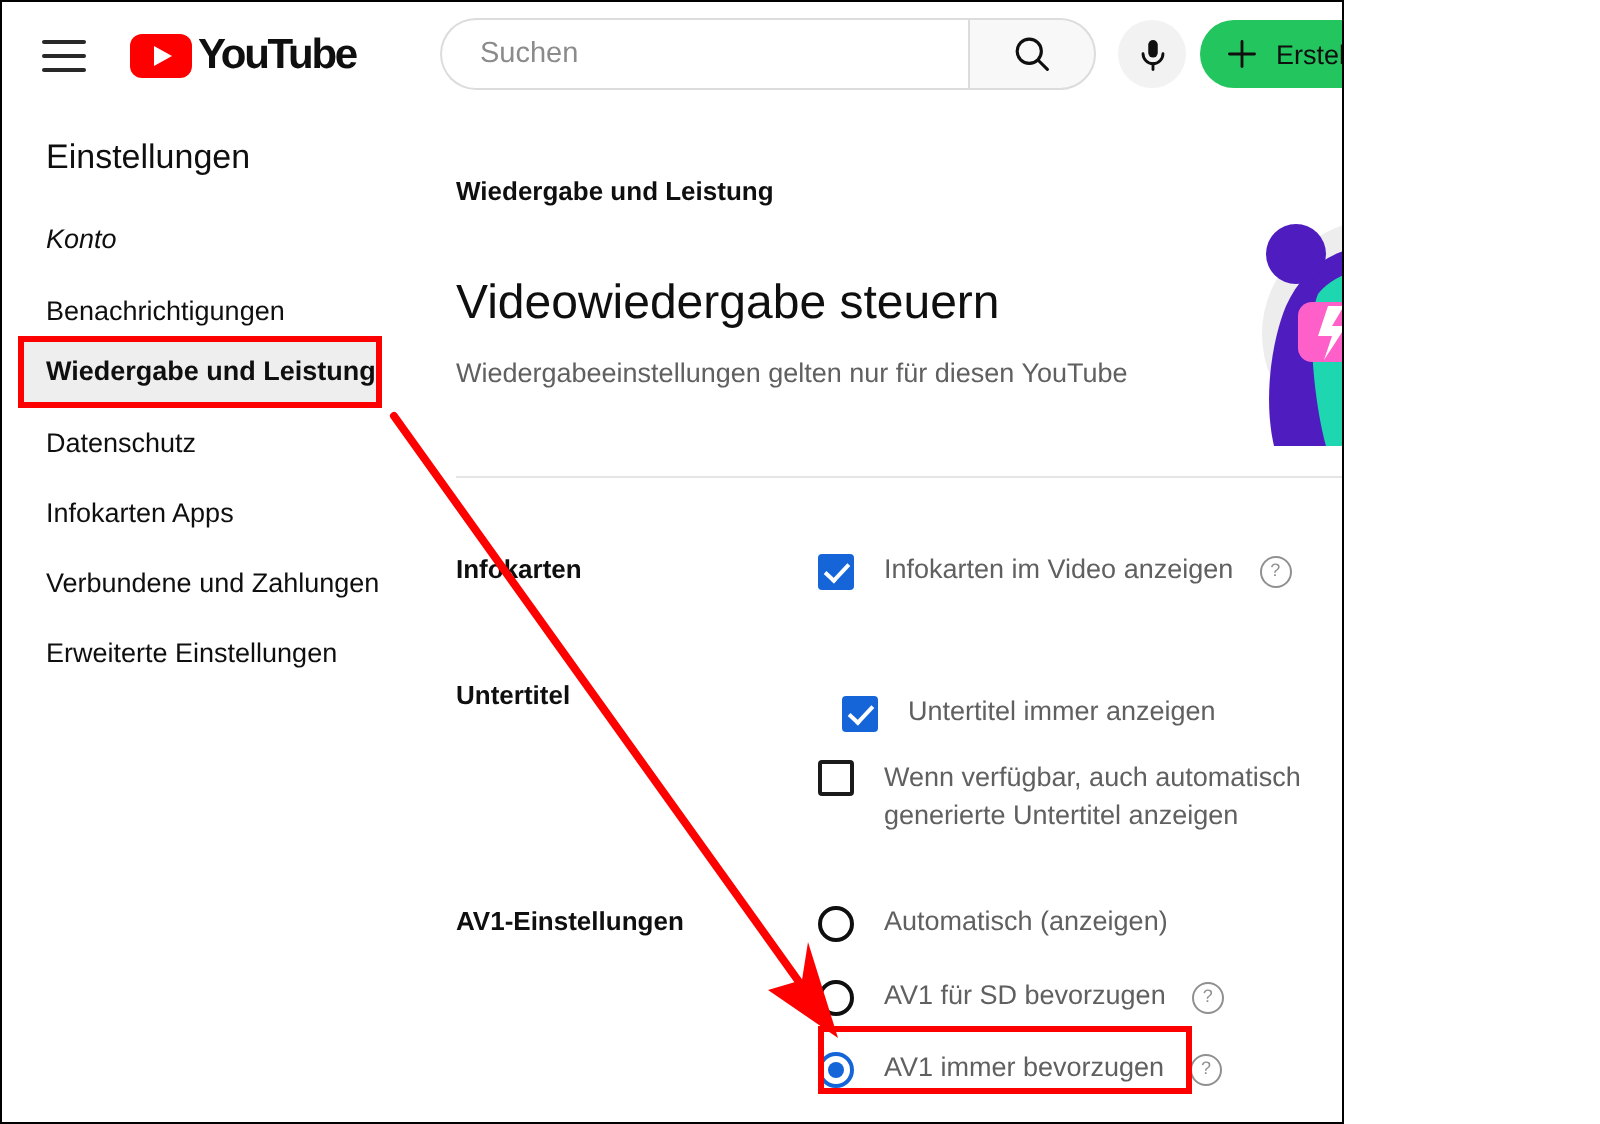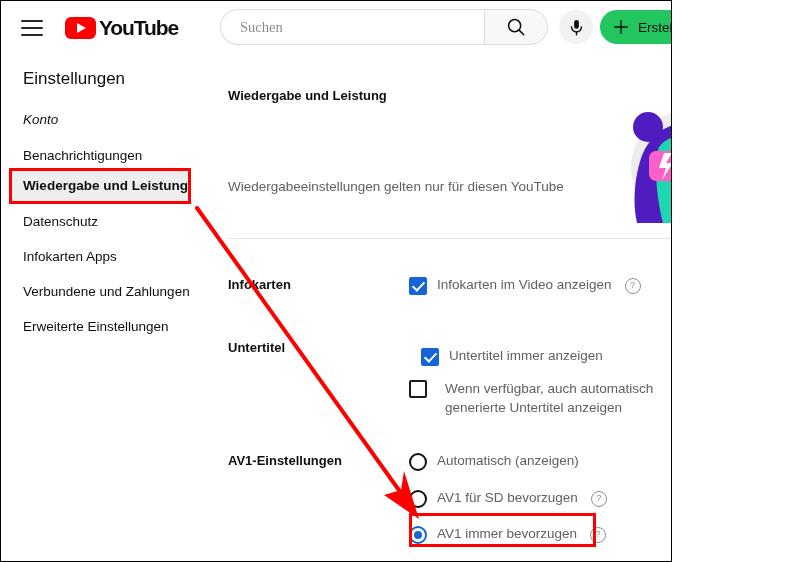--- a/index.html
+++ b/index.html
@@ -81,21 +81,21 @@
     background: #ffffff;
     display: flex; align-items: center;
     padding-left: 17px;
     box-sizing: border-box;
   }
   #searchbox input {
     border: none; outline: none;
     width: 100%;
     font-size: 14.5px;
     color: #14532d;
-    font-family: Liberation Serif, serif;
+    font-family: Liberation Sans, sans-serif;
     background: transparent;
   }
   #searchbox input::placeholder { color: #8b8b8b; }
   #searchbtn {
     width: 62px;
     border: 1px solid #dcdcdc;
     border-radius: 0 18px 18px 0;
     background: #f8f8f8;
     display: flex; align-items: center; justify-content: center;
     cursor: pointer;
@@ -263,21 +263,21 @@
   .rb.on { border: 2px solid #1565d8; background: #ffffff; }
   .rb.on:after {
     content: "";
     position: absolute;
     left: 3px; top: 3px;
     width: 8px; height: 8px;
     border-radius: 50%;
     background: #1565d8;
   }
   .opt-label {
-    margin-left: 10px;
+    margin-left: 15px;
     font-size: 13.5px;
     color: #606060;
     line-height: 18px;
   }
   .opt-label.wrap { max-width: 245px; line-height: 19px; }
   .help {
     margin-left: 13px;
     width: 14px; height: 14px;
     border-radius: 50%;
     border: 1px solid #909090;
@@ -364,20 +364,21 @@
     <div class="nav-item active" style="top:123px;">Wiedergabe und Leistung</div>
     <div class="nav-item" style="top:159px;">Datenschutz</div>
     <div class="nav-item" style="top:194px;">Infokarten Apps</div>
     <div class="nav-item" style="top:229px;">Verbundene und Zahlungen</div>
     <div class="nav-item" style="top:264px;">Erweiterte Einstellungen</div>
   </div>
 
   <div id="main">
 
     <div id="breadcrumb">Wiedergabe und Leistung</div>
+    <div id="page-heading">Videowiedergabe steuern</div>
     <div id="page-sub">Wiedergabeeinstellungen gelten nur für diesen YouTube</div>
 
     <svg id="illustration" viewBox="0 0 185 134">
       <ellipse cx="92" cy="72" rx="62" ry="58" fill="#ededed"></ellipse>
       <path d="M36 128c-6-26 0-56 6-70C50 40 66 28 86 28c22 0 36 14 40 30 4 16 2 40-2 70z" fill="#4f1cc0"></path>
       <circle cx="47" cy="32" r="15" fill="#4f1cc0"></circle>
       <path d="M58 52c8-10 22-14 34-12 11 2 20 9 23 20 4 14 2 46-2 68H62c-6-22-10-62-4-76z" fill="#1ed7b0"></path>
       <path d="M60 60h72v8H60z" fill="#1ed7b0"></path>
       <rect x="48" y="56" width="88" height="30" rx="7" fill="#ff5fc8"></rect>
       <g fill="#ffffff">
@@ -404,21 +405,21 @@
       <span class="cb checked"></span>
       <span class="opt-label">Infokarten im Video anzeigen</span>
       <span class="help">?</span>
     </div>
 
     <div class="row-label" style="top:285px;">Untertitel</div>
     <div class="opt" style="left:190px; top:292px;padding-left:12px;">
       <span class="cb checked"></span>
       <span class="opt-label">Untertitel immer anzeigen</span>
     </div>
-    <div class="opt" style="left:190px; top:324px;gap:8px;">
+    <div class="opt" style="left:190px; top:324px;">
       <span class="cb unchecked"></span>
       <span class="opt-label wrap">Wenn verfügbar, auch automatisch generierte Untertitel anzeigen</span>
     </div>
 
     <div class="row-label" style="top:398px;">AV1-Einstellungen</div>
     <div class="opt" style="left:190px; top:397px;">
       <span class="rb off"></span>
       <span class="opt-label">Automatisch (anzeigen)</span>
     </div>
     <div class="opt" style="left:190px; top:434px;">

